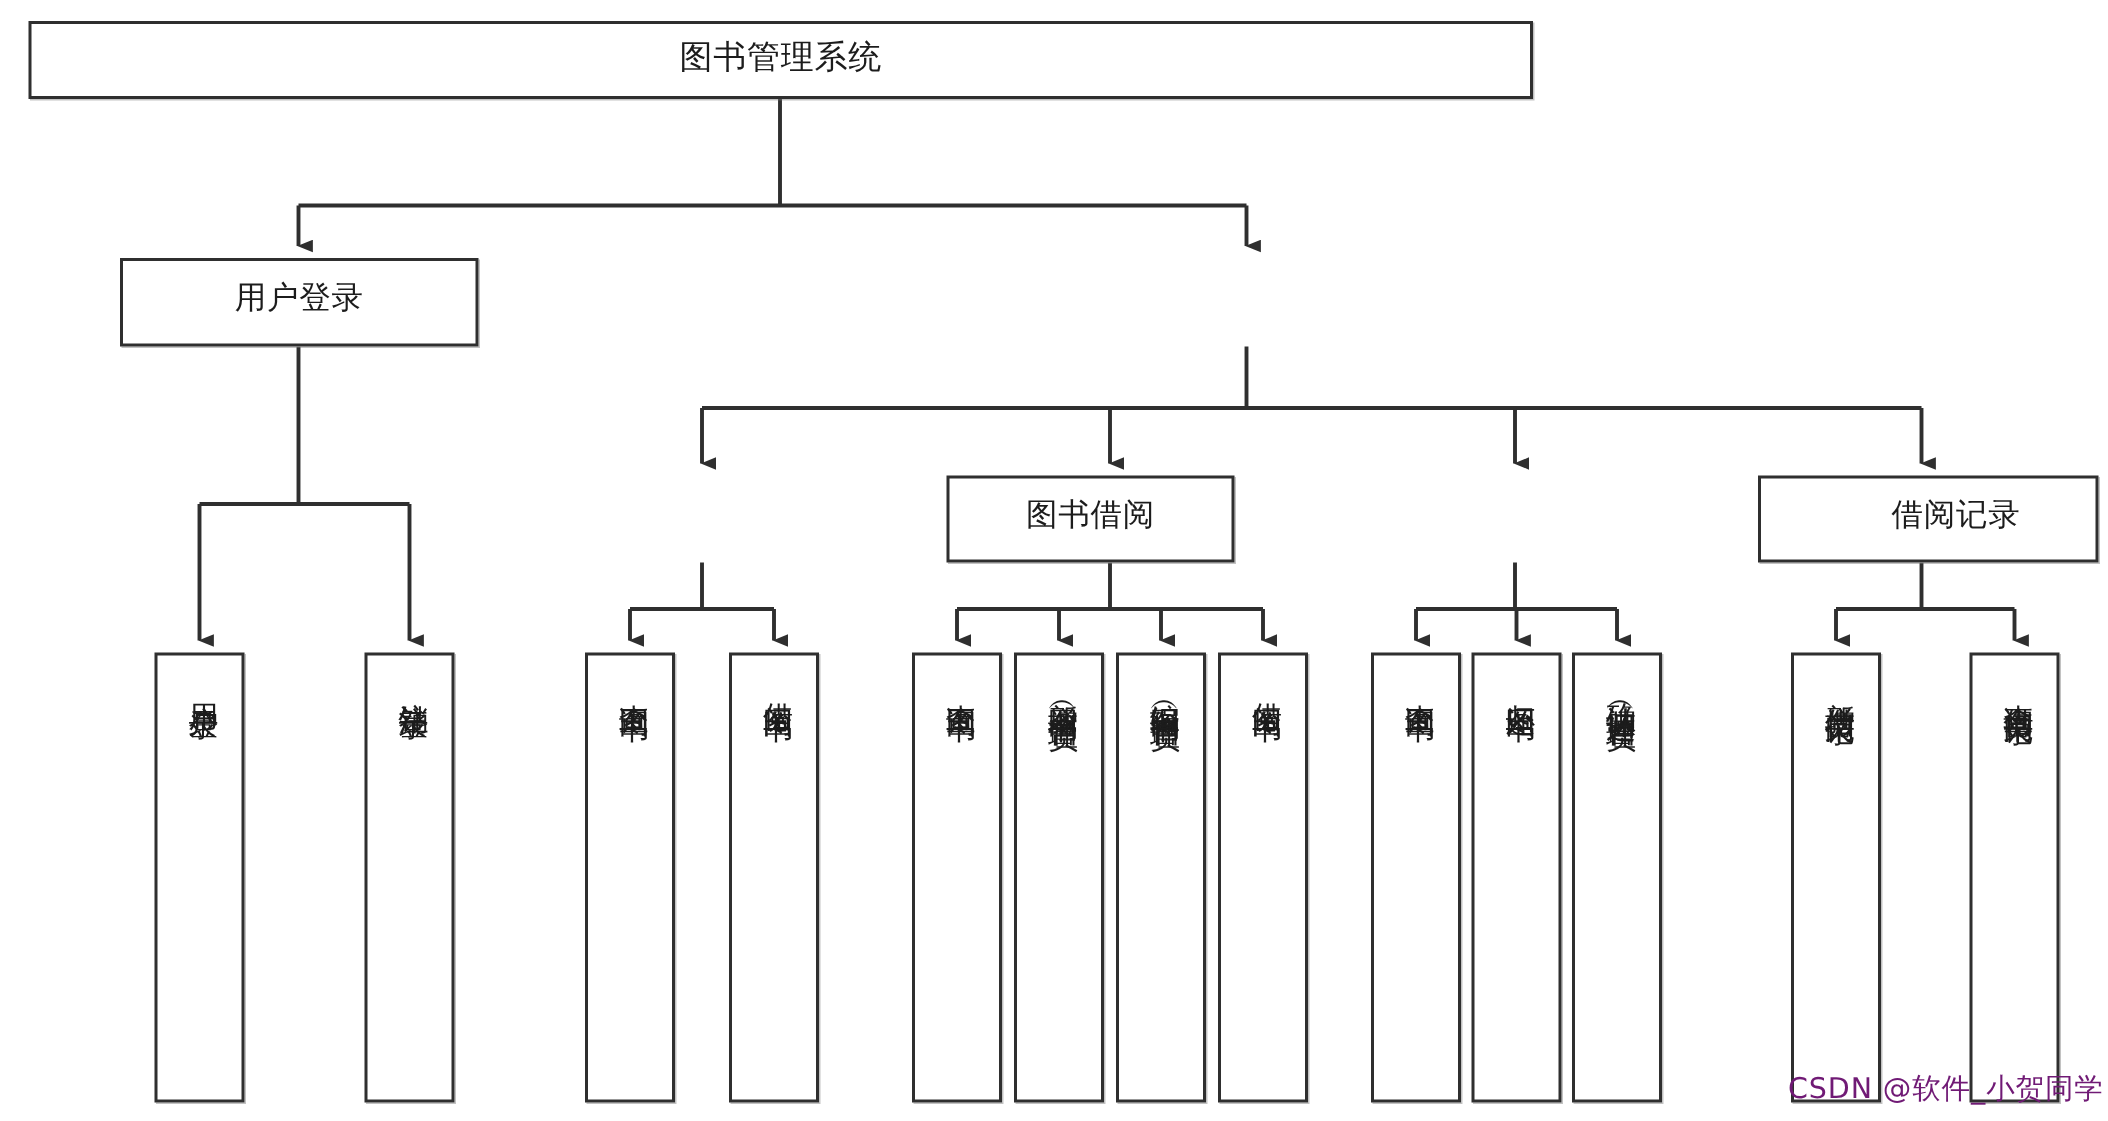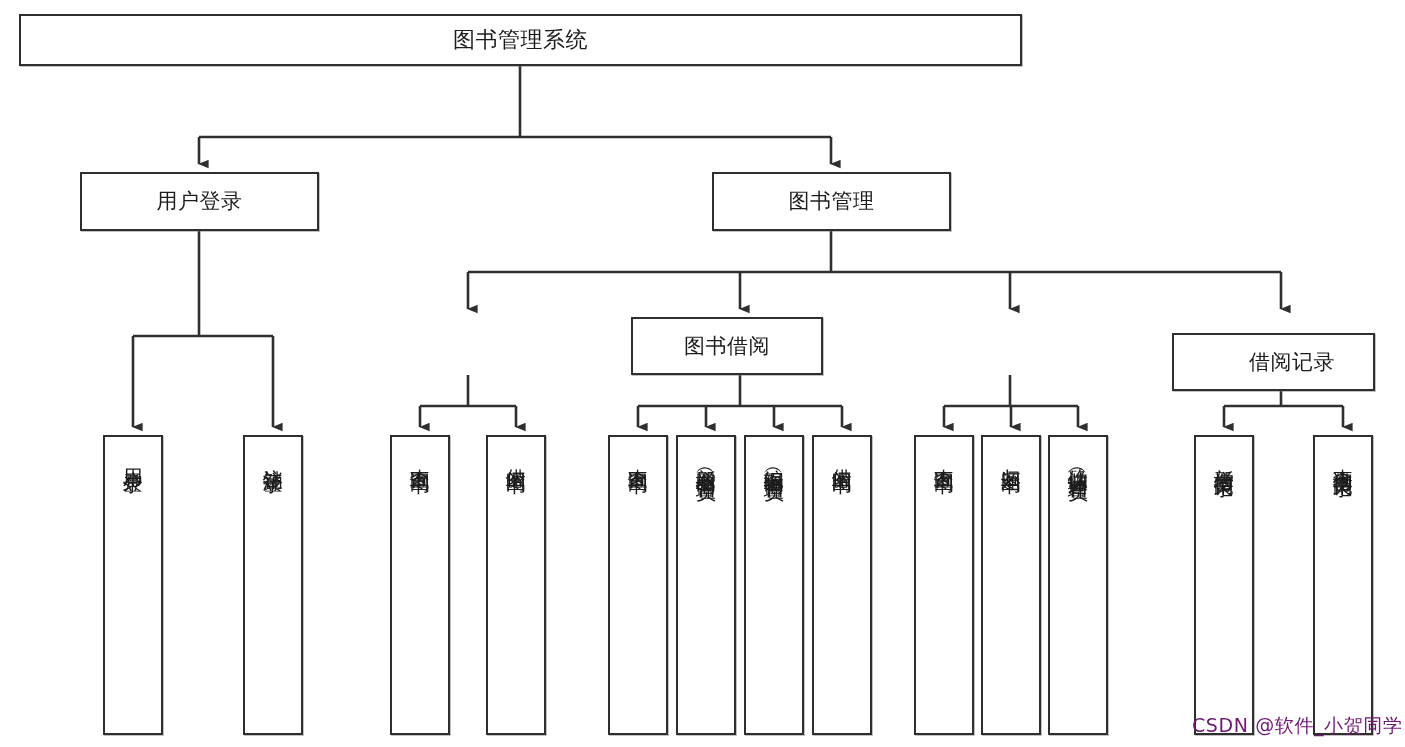--- a/index.html
+++ b/index.html
@@ -36,20 +36,21 @@
     justify-content: center;
     color: #1c1c1c;
     box-shadow: 1px 1px 0 rgba(120,120,120,0.45);
   }
   .node .label {
     display: block;
     text-align: center;
     letter-spacing: 0.5px;
     line-height: 1.18;
     white-space: pre;
+    font-family: Liberation Mono, monospace;
   }
   .node.horiz .label {
     font-size: 21px;
   }
   .node.root .label {
     font-size: 22px;
   }
   .node.vert {
     align-items: flex-start;
     justify-content: center;
@@ -128,28 +129,25 @@
     </g>
   </svg>
 
   <div class="node root horiz" style="left:19px; top:14px; width:1003px; height:52px;">
     <span class="label">图书管理系统</span>
   </div>
 
   <div class="node horiz" style="left:80px; top:172px; width:239px; height:59px;">
     <span class="label">用户登录</span>
   </div>
-  <div class="node horiz" style="left:712px; top:172px; width:239px; height:59px;">
-    <span class="label">图书管理</span>
-  </div>
 
   <div class="node horiz" style="left:631px; top:317px; width:192px; height:58px;">
     <span class="label">图书借阅</span>
   </div>
-  <div class="node horiz" style="left:1172px; top:333px; width:203px; height:58px;padding-left:37px;">
+  <div class="node horiz" style="left:1172px; top:317px; width:227px; height:58px;padding-left:37px;">
     <span class="label">借阅记录</span>
   </div>
 
   <div class="node vert" style="left:103px; top:435px; width:60px; height:300px;">
     <span class="label">用户登录</span>
   </div>
   <div class="node vert" style="left:243px; top:435px; width:60px; height:300px;">
     <span class="label">注销登录</span>
   </div>
 

